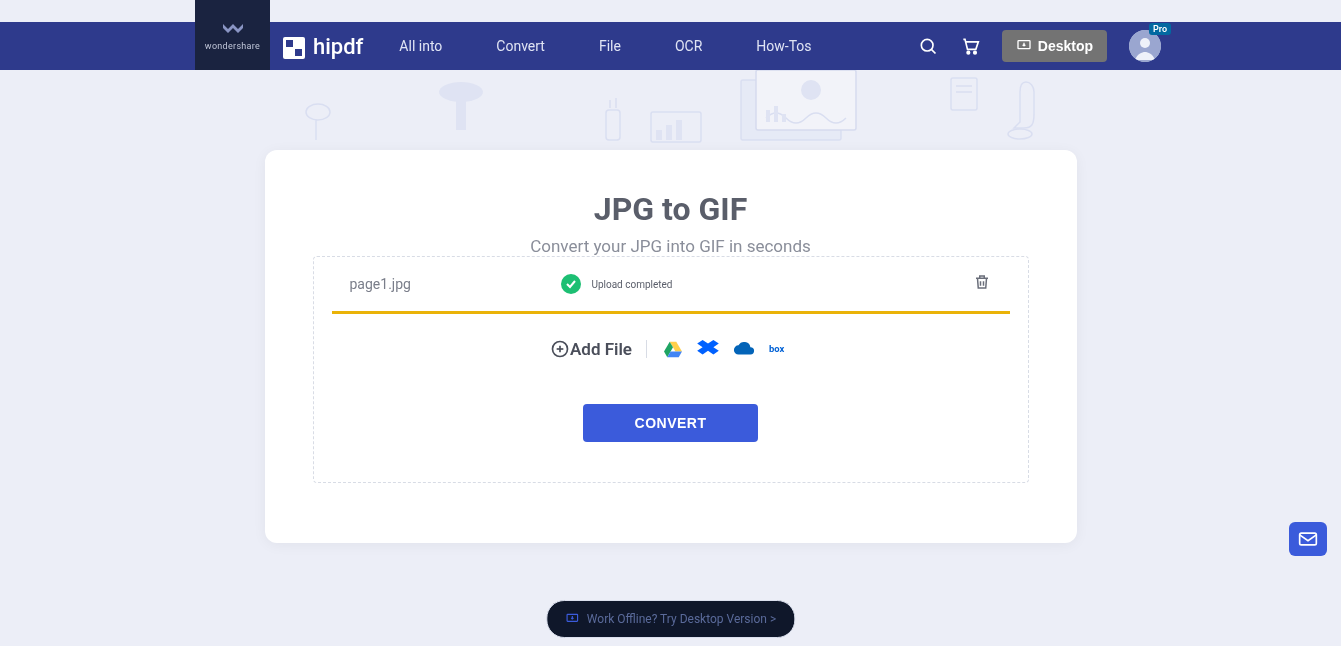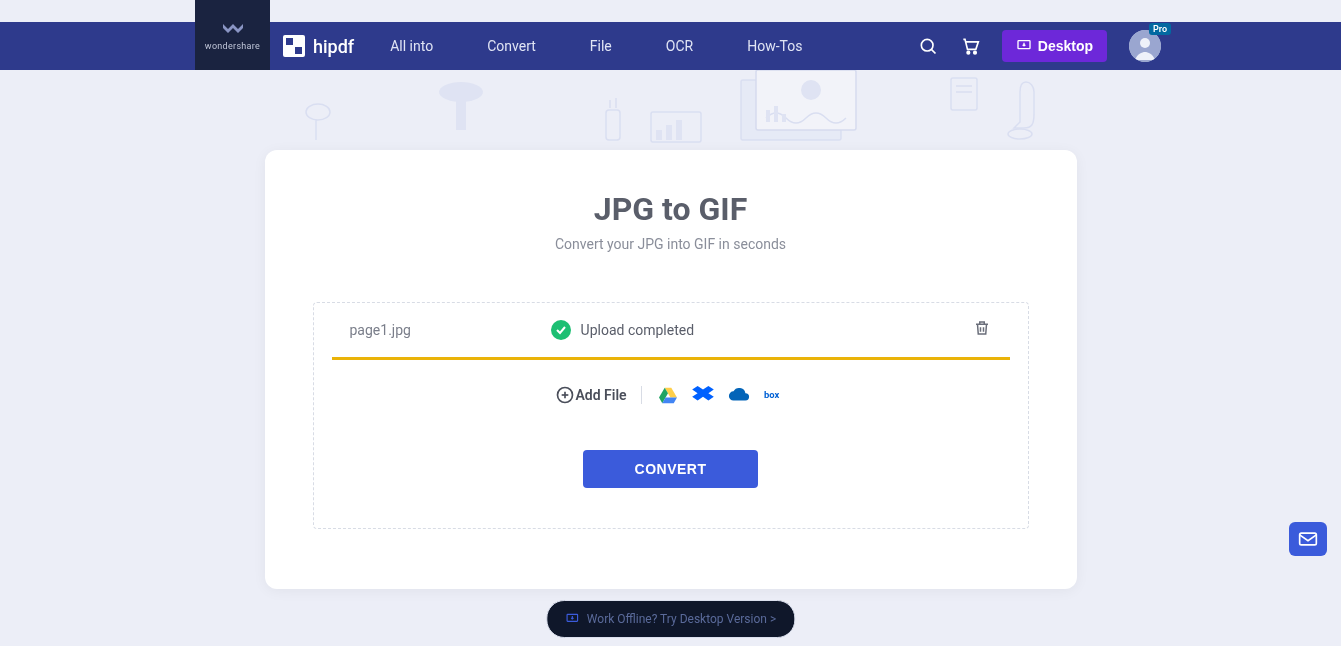--- a/index.html
+++ b/index.html
@@ -2,43 +2,43 @@
 <html><head>
 <meta charset="utf-8">
 <style>
 *{box-sizing:border-box;margin:0;padding:0;}
 body{font-family:-apple-system,BlinkMacSystemFont,"Segoe UI",Roboto,Helvetica,Arial,sans-serif;background:#eceef7;color:#333;width:1341px;height:646px;overflow:hidden;position:relative;}
 .top-strip{height:22px;background:#eceef7;}
 .header{background:#2e3a8c;height:48px;display:flex;align-items:center;position:relative;}
 .ws-block{position:absolute;left:195px;top:-22px;width:75px;height:70px;background:#1a2340;display:flex;flex-direction:column;align-items:center;justify-content:center;z-index:2;}
 .ws-logo-icon{width:24px;height:18px;margin-bottom:3px;}
 .ws-text{color:#c0c6d8;font-size:9px;letter-spacing:.3px;}
-.hipdf-logo{display:flex;align-items:flex-end;margin-left:283px;color:#fff;font-size:18px;font-weight:500;}
+.hipdf-logo{display:flex;align-items:flex-end;margin-left:283px;color:#fff;font-size:22px;font-weight:500;}
 .hipdf-logo-icon{margin-right:8px;}
 .nav{display:flex;margin-left:36px;gap:54px;}
 .nav-item{color:#e0e4f4;font-size:14px;cursor:pointer;}
 .header-right{position:absolute;right:180px;display:flex;align-items:center;gap:22px;}
 .icon-btn{color:#fff;cursor:pointer;display:flex;align-items:center;justify-content:center;}
-.desktop-btn{background:#6d28d9;color:#fff;border:none;border-radius:4px;padding:8px 14px;font-size:14px;font-weight:600;display:flex;align-items:center;gap:6px;cursor:pointer;}
+.desktop-btn{background:#737373;color:#fff;border:none;border-radius:4px;padding:8px 14px;font-size:14px;font-weight:600;display:flex;align-items:center;gap:6px;cursor:pointer;}
 .avatar-wrap{position:relative;}
 .avatar{width:32px;height:32px;border-radius:50%;background:#b8c4e0;display:flex;align-items:center;justify-content:center;overflow:hidden;}
 .pro-badge{position:absolute;top:-7px;right:-10px;background:#0369a1;color:#fff;font-size:9px;padding:1px 4px;border-radius:3px;font-weight:600;}
 .bg-illus{position:absolute;top:70px;left:50%;transform:translateX(-50%);width:950px;height:90px;opacity:.35;pointer-events:none;}
 .card{position:absolute;top:150px;left:50%;transform:translateX(-50%);width:812px;background:#fff;border-radius:12px;box-shadow:0 2px 14px rgba(0,0,0,.05);padding:40px 0 60px;}
 .card-title{text-align:center;font-size:32px;font-weight:700;color:#5a5e6a;margin-bottom:8px;}
-.card-subtitle{text-align:center;font-size:14px;color:#8a8e9a;margin-bottom:50px;}
+.card-subtitle{text-align:center;font-size:17px;color:#8a8e9a;}
 .file-area{margin:0 48px;border:1px dashed #d8dce5;border-radius:4px;padding:0 0 40px;}
 .file-row{display:flex;align-items:center;padding:16px 18px;border-bottom:3px solid #eab308;margin:0 18px 24px;}
 .file-name{font-size:14px;color:#7a7e8a;flex:0 0 auto;}
 .file-status{display:flex;align-items:center;gap:10px;margin:0 auto;}
 .check-circle{width:20px;height:20px;border-radius:50%;background:#1dbf73;display:flex;align-items:center;justify-content:center;}
-.status-text{font-size:14px;color:#5a5e6a;}
+.status-text{font-size:10px;color:#5a5e6a;}
 .delete-btn{margin-left:auto;color:#6a6e7a;cursor:pointer;}
 .add-row{display:flex;align-items:center;justify-content:center;gap:14px;margin-bottom:44px;}
-.add-file-btn{display:flex;align-items:center;font-size:14px;font-weight:600;color:#4a4e5a;cursor:pointer;}
+.add-file-btn{display:flex;align-items:center;font-size:17px;font-weight:600;color:#4a4e5a;cursor:pointer;}
 .divider{width:1px;height:18px;background:#d8dce5;}
 .cloud-icon{width:22px;height:22px;display:flex;align-items:center;justify-content:flex-end;cursor:pointer;}
 .convert-btn{display:block;margin:0 auto;background:#3b5bdb;color:#fff;border:none;border-radius:4px;padding:11px 52px;font-size:14px;font-weight:700;letter-spacing:.5px;cursor:pointer;}
 .offline-btn-abs{position:absolute;top:600px;left:50%;transform:translateX(-50%);background:#0f172a;border:1px solid #dbe0ee;border-radius:18px;padding:11px 18px;font-size:12px;color:#5a6a9a;display:flex;align-items:center;gap:8px;cursor:pointer;}
 .feedback-btn{position:fixed;right:14px;bottom:90px;width:38px;height:34px;background:#3b5bdb;border-radius:6px;display:flex;align-items:center;justify-content:center;cursor:pointer;}
 </style>
 </head>
 <body>
 
 <div class="top-strip"></div>

